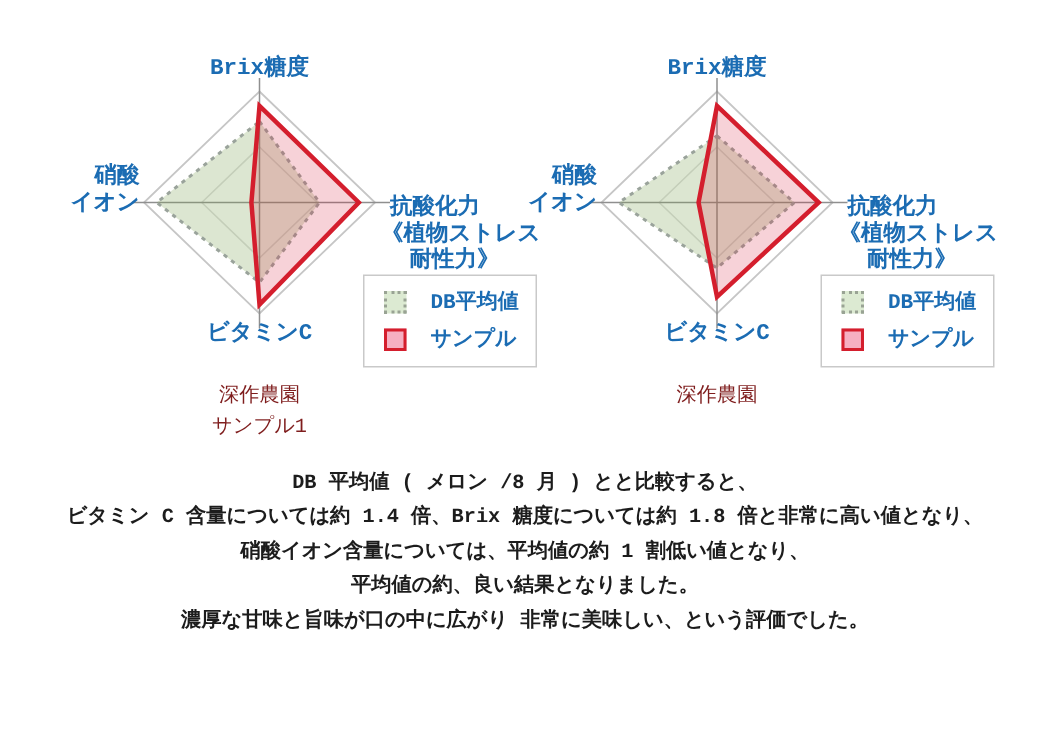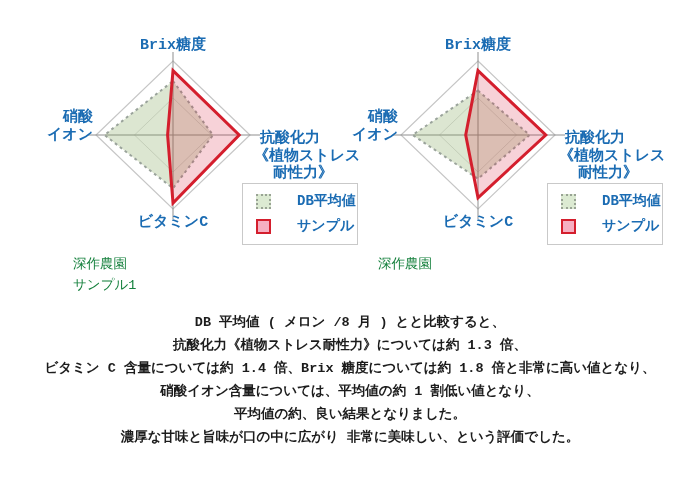--- a/index.html
+++ b/index.html
@@ -13,26 +13,26 @@
   .grid-outer{fill:none;stroke:#c6c6c6;stroke-width:1.2;}
   .grid-mid{fill:none;stroke:#dedede;stroke-width:1;}
   .poly-db{fill:rgba(130,165,90,0.28);stroke:#9aa39b;stroke-width:2;stroke-dasharray:2.8 3.4;}
   .poly-sample{fill:rgba(214,30,60,0.20);stroke:#d41e2d;stroke-width:3;stroke-linejoin:miter;}
   .lbl{font-size:15px;font-weight:bold;fill:#1b6cb3;}
   .mid{text-anchor:middle;}
   .end{text-anchor:end;}
   .legend{position:absolute;left:212px;top:158px;width:116px;height:62px;box-sizing:border-box;
           border:1px solid #c9c9c9;background:#fff;padding:8px 0 0 13px;
           display:flex;flex-direction:column;gap:7px;}
-  .legend-row{display:flex;align-items:center;gap:26px;font-size:14px;font-weight:bold;color:#1b6cb3;}
+  .legend-row{display:flex;align-items:center;gap:16px;font-size:14px;font-weight:bold;color:#1b6cb3;}
   .swatch{width:11px;height:11px;flex:0 0 auto;}
   .swatch-db{background:#dcead2;border:2px dotted #99a394;}
   .swatch-sample{background:#f6afc2;border:2px solid #d41e2d;}
-  .caption{position:absolute;left:43px;top:229px;width:200px;text-align:left;
-           font-size:13.5px;line-height:21px;color:#15803d;font-weight:500;}
+  .caption{position:absolute;left:43px;top:229px;width:200px;text-align:center;
+           font-size:13.5px;line-height:21px;color:#7f1d1d;font-weight:500;}
   .summary{position:absolute;left:0;top:311px;width:700px;text-align:center;
            font-size:13.5px;line-height:23px;font-weight:600;color:#1c1c1c;}
   .summary p{margin:0;}
 </style>
 </head>
 <body>
 
 <div class="page">
 
   <div class="chart-block" id="chart0">
@@ -93,20 +93,19 @@
         <span>サンプル</span>
       </div>
     </div>
     <div class="caption">
       <div>深作農園</div>
     </div>
   </div>
 
   <div class="summary">
     <p>DB 平均値 ( メロン /8 月 ) とと比較すると、</p>
-    <p>抗酸化力《植物ストレス耐性力》については約 1.3 倍、</p>
     <p>ビタミン C 含量については約 1.4 倍、Brix 糖度については約 1.8 倍と非常に高い値となり、</p>
     <p>硝酸イオン含量については、平均値の約 1 割低い値となり、</p>
     <p>平均値の約、良い結果となりました。</p>
     <p>濃厚な甘味と旨味が口の中に広がり 非常に美味しい、という評価でした。</p>
   </div>
 
 </div>
 
 </body></html>

